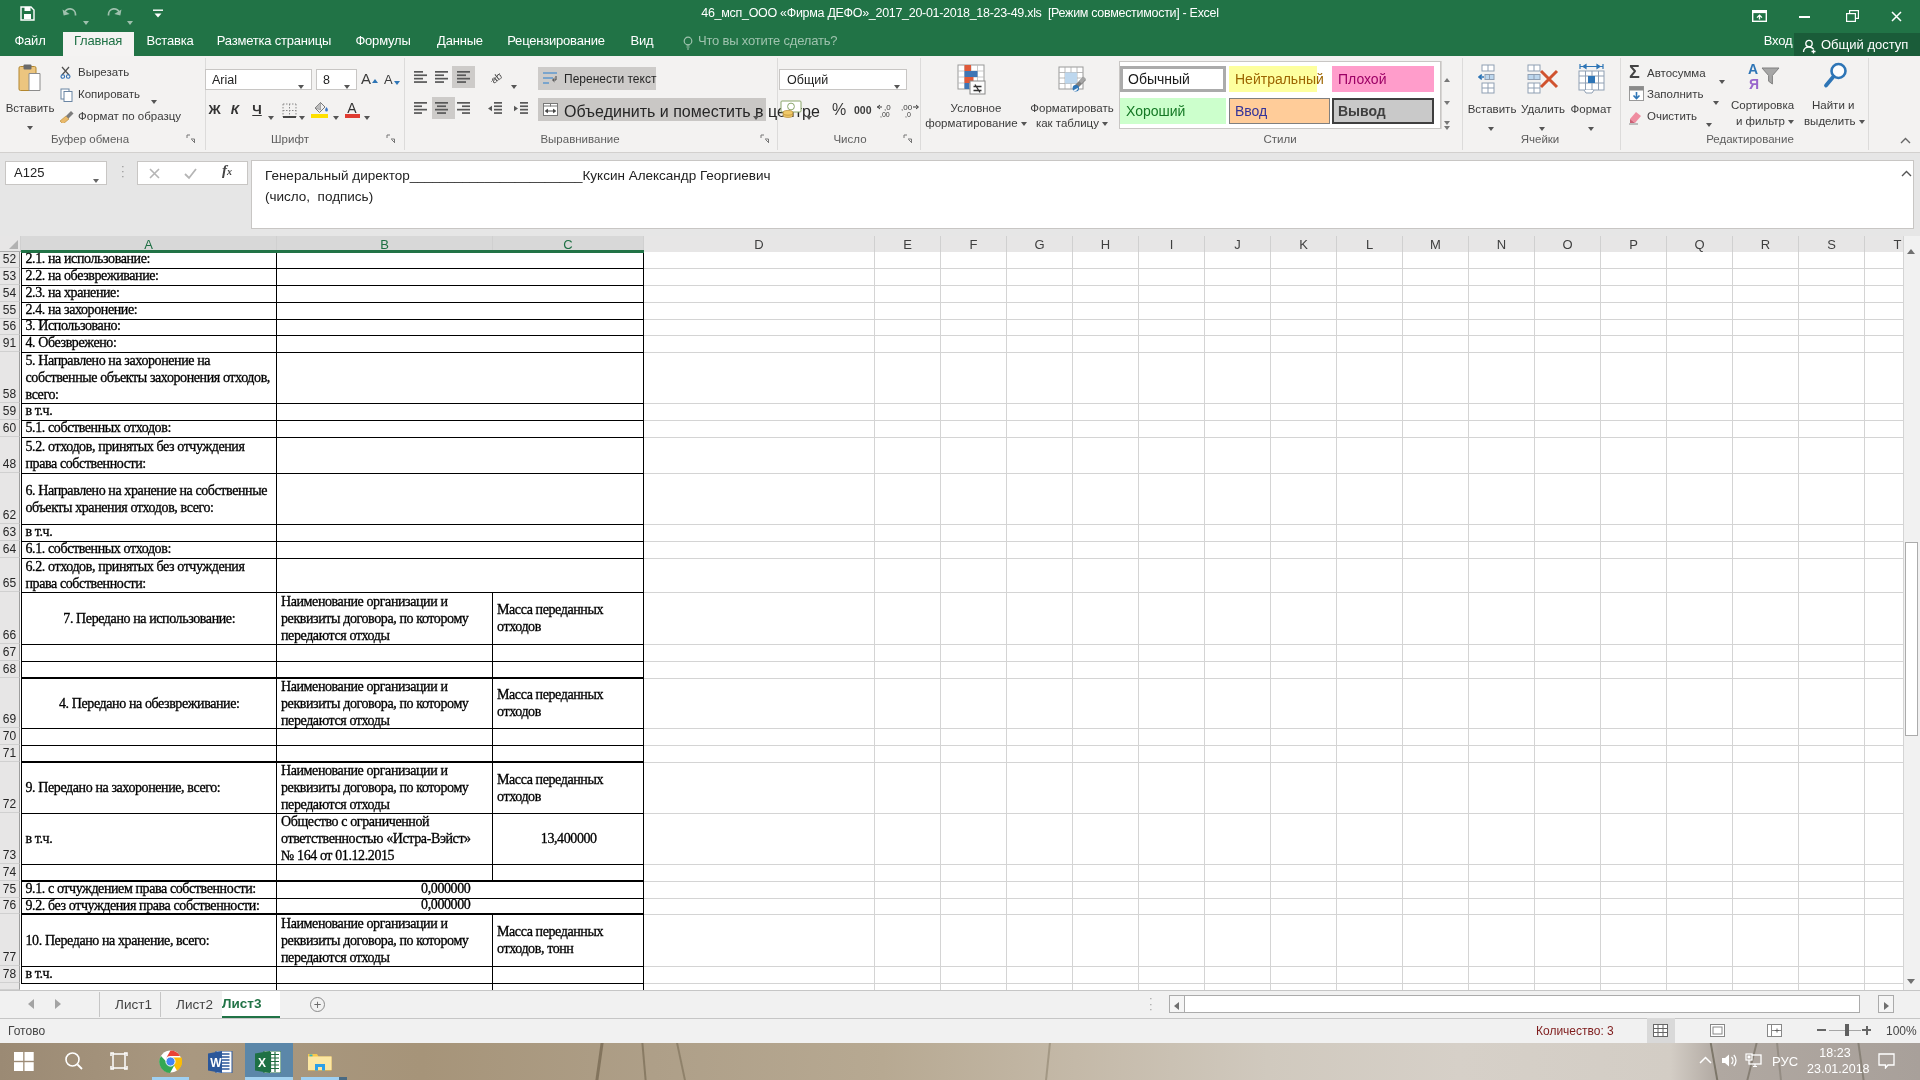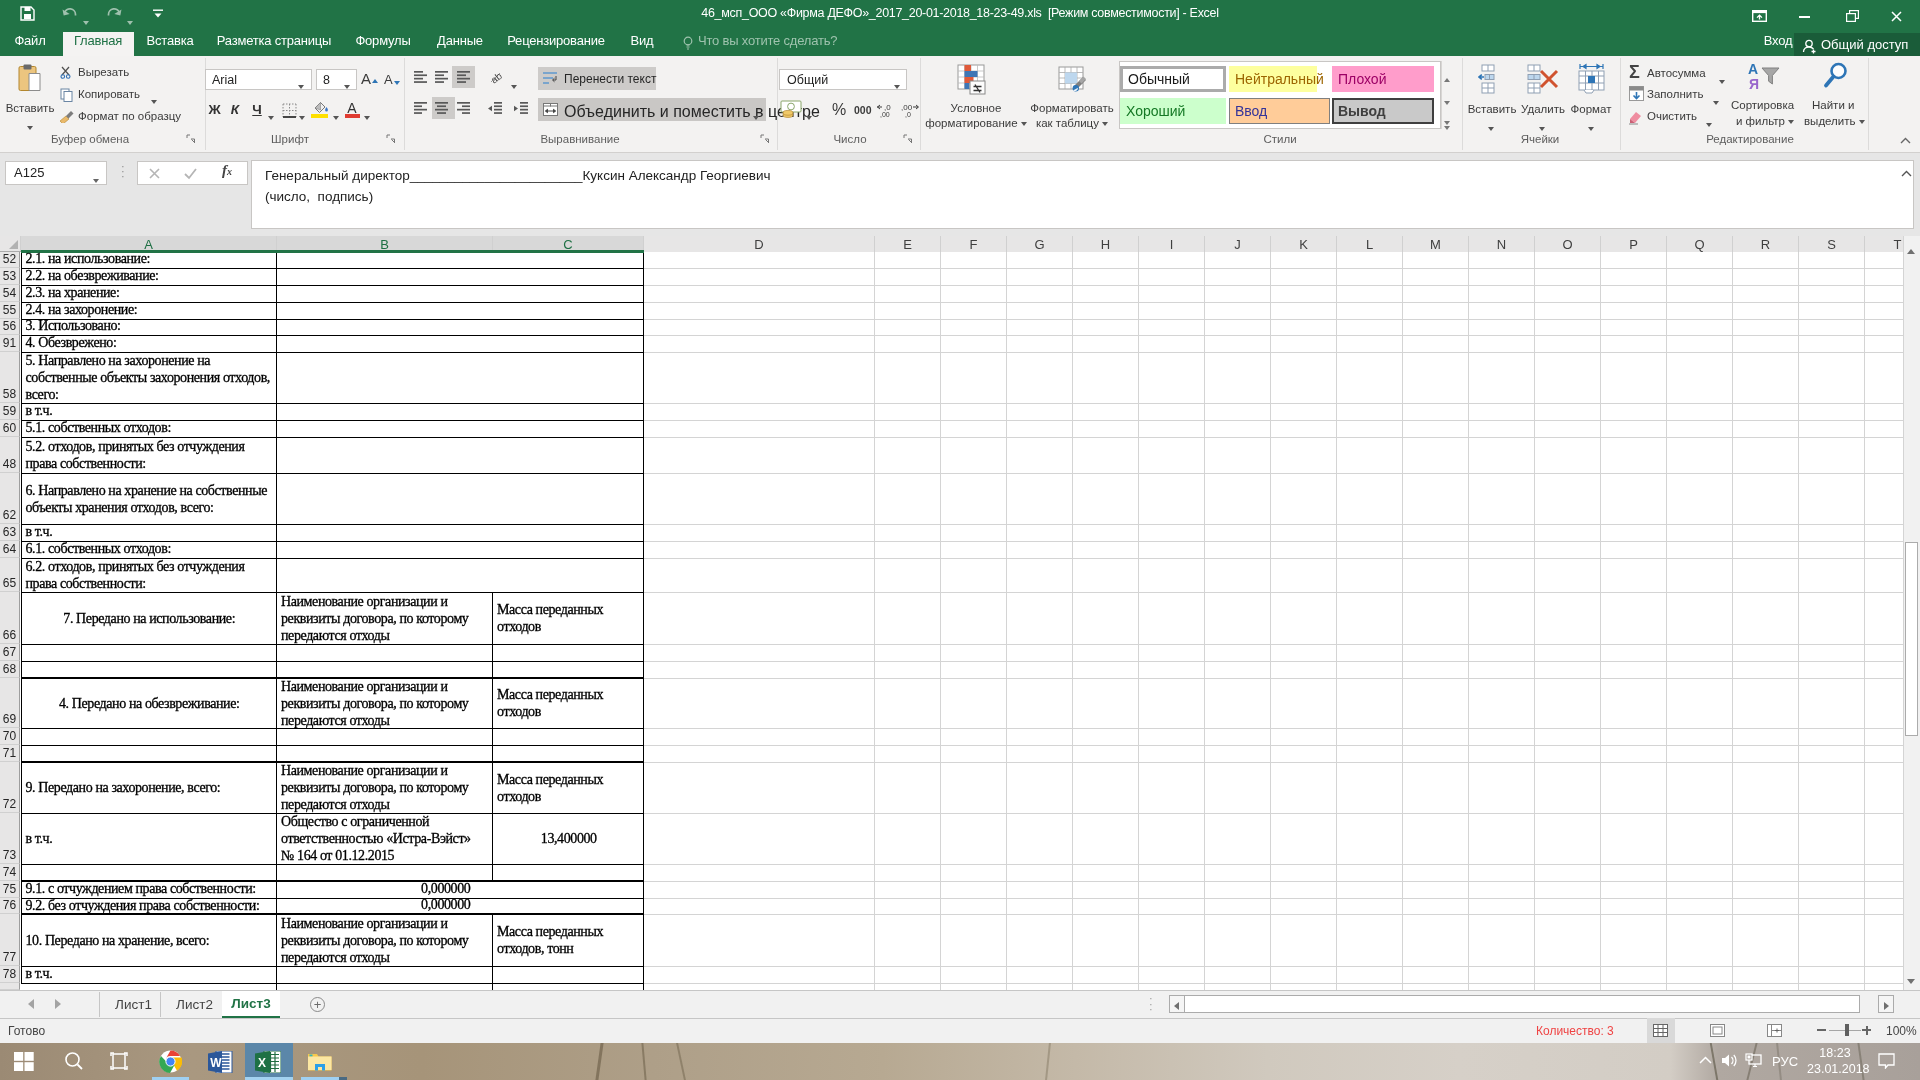--- a/index.html
+++ b/index.html
@@ -624,30 +624,30 @@
 <div class="abs" style="left:1905px;top:542px;width:13px;height:194px;background:#fff;border:1px solid #ababab;box-sizing:border-box;"></div>
 <div class="abs" style="left:1907px;top:972px;"><span class="carr" style="border-top-color:#707070;border-left-width:4px;border-right-width:4px;border-top-width:5px;"></span></div>
 
 <div class="abs" style="left:0;top:990px;width:1920px;height:28px;background:#f1f1f1;border-top:1px solid #c6c6c6;box-sizing:border-box;"></div>
 <div class="abs" style="left:28px;top:999px;width:0;height:0;border-top:5px solid transparent;border-bottom:5px solid transparent;border-right:6px solid #a3a3a3;"></div>
 <div class="abs" style="left:55px;top:999px;width:0;height:0;border-top:5px solid transparent;border-bottom:5px solid transparent;border-left:6px solid #a3a3a3;"></div>
 <div class="abs" style="left:99px;top:992px;width:1px;height:25px;background:#c6c6c6;"></div>
 <div class="abs" style="left:107px;top:991px;width:53px;height:27px;color:#444;font-size:13.5px;text-align:center;line-height:27px;">Лист1</div>
 <div class="abs" style="left:160px;top:992px;width:1px;height:25px;background:#c6c6c6;"></div>
 <div class="abs" style="left:168px;top:991px;width:53px;height:27px;color:#444;font-size:13.5px;text-align:center;line-height:27px;">Лист2</div>
-<div class="abs" style="left:222px;top:991px;width:58px;height:27px;background:#fff;border-bottom:2px solid #217346;box-sizing:border-box;color:#217346;font-weight:bold;font-size:13.5px;text-align:center;line-height:25px;">Лист3</div>
+<div class="abs" style="left:222px;top:991px;width:58px;height:27px;background:#fff;border-bottom:2px solid #217346;box-sizing:border-box;color:#217346;font-weight:bold;font-size:13.5px;line-height:25px;">Лист3</div>
 <div class="abs" style="left:310px;top:997px;width:15px;height:15px;border:1px solid #8a8a8a;border-radius:50%;color:#6a6a6a;font-size:13px;line-height:13px;text-align:center;box-sizing:border-box;">+</div>
 <div class="abs" style="left:1149px;top:996px;width:4px;height:16px;color:#9a9a9a;font-size:11px;line-height:5.5px;">·<br>·<br>·</div>
 <div class="abs" style="left:1169px;top:995px;width:16px;height:18px;background:#f5f5f5;border:1px solid #ababab;box-sizing:border-box;"><span style="display:inline-block;width:0;height:0;border-top:4.5px solid transparent;border-bottom:4.5px solid transparent;border-right:5px solid #707070;margin:3px 0 0 4px;"></span></div>
 <div class="abs" style="left:1184px;top:995px;width:676px;height:18px;background:#fff;border:1px solid #ababab;box-sizing:border-box;"></div>
 <div class="abs" style="left:1878px;top:995px;width:16px;height:18px;background:#f5f5f5;border:1px solid #ababab;box-sizing:border-box;"><span style="display:inline-block;width:0;height:0;border-top:4.5px solid transparent;border-bottom:4.5px solid transparent;border-left:5px solid #707070;margin:3px 0 0 5px;"></span></div>
 
 <div class="abs" style="left:0;top:1018px;width:1920px;height:25px;background:#f1f1f1;border-top:1px solid #c6c6c6;box-sizing:border-box;"></div>
 <div class="abs" style="left:8px;top:1024px;color:#444;font-size:12px;">Готово</div>
-<div class="abs" style="left:1536px;top:1024px;color:#ef4444;font-size:12px;">Количество: 3</div>
+<div class="abs" style="left:1536px;top:1024px;color:#7f1d1d;font-size:12px;">Количество: 3</div>
 <div class="abs" style="left:1647px;top:1018px;width:28px;height:25px;background:#d9d9d9;"></div>
 <svg class="abs" style="left:1653px;top:1024px;" width="15" height="13" viewBox="0 0 15 13">
     <rect x="0.5" y="0.5" width="14" height="12" fill="#fff" stroke="#666"></rect>
     <path d="M0.5 4.5 h14 M0.5 8.5 h14 M5 0.5 v12 M10 0.5 v12" stroke="#666"></path>
   </svg>
 <svg class="abs" style="left:1710px;top:1024px;" width="15" height="13" viewBox="0 0 15 13">
     <rect x="0.5" y="0.5" width="14" height="12" fill="#fff" stroke="#888"></rect>
     <rect x="3" y="3" width="9" height="7" fill="none" stroke="#888"></rect>
   </svg>
 <svg class="abs" style="left:1767px;top:1024px;" width="15" height="13" viewBox="0 0 15 13">

